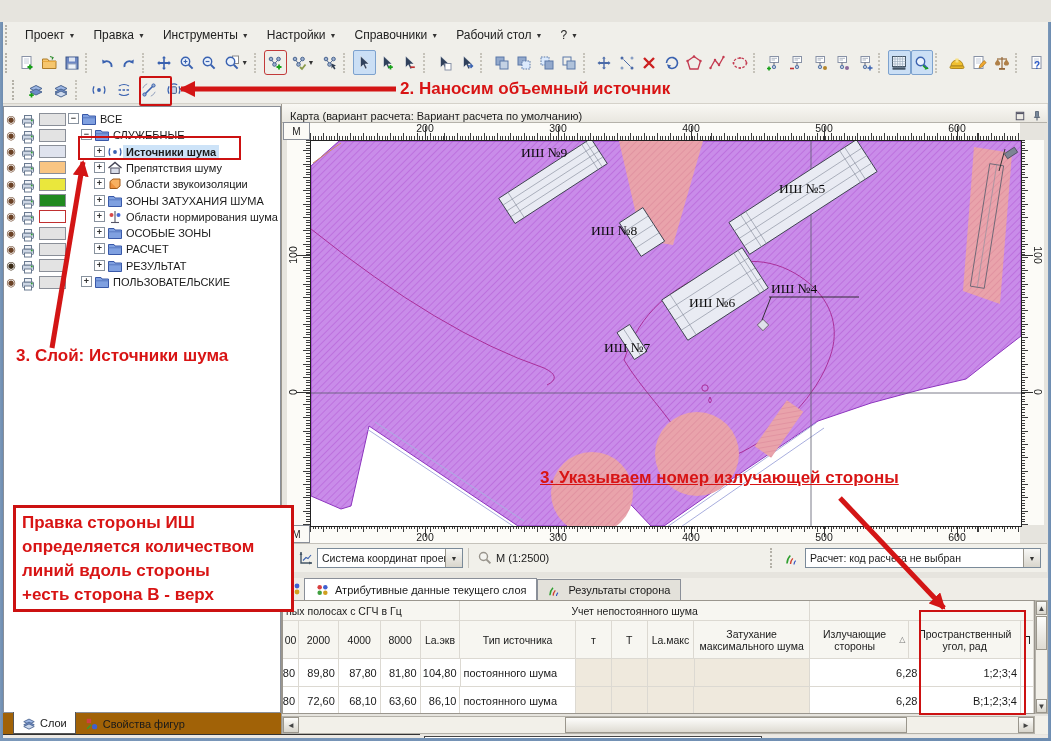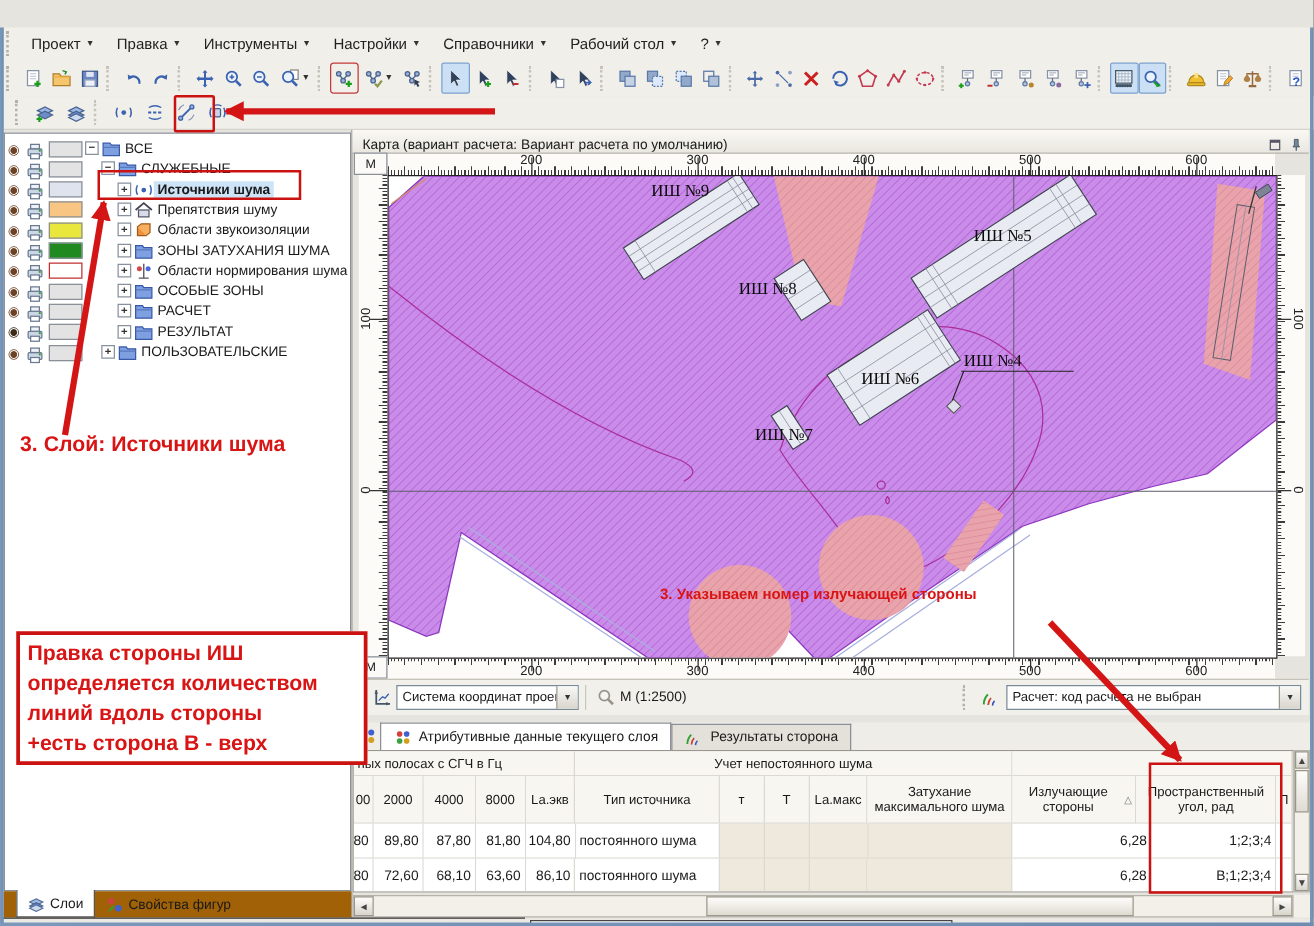--- a/index.html
+++ b/index.html
@@ -1081,22 +1081,23 @@
 
   <div class="bstrip">
     <div style="position:absolute;left:0;top:-1px;width:420px;height:1px;background:#333;"></div>
     <div style="position:absolute;left:424px;top:1px;width:336px;height:8px;background:#fff;border:1px solid #444;"></div>
   </div>
 
   <div class="redbox" style="left:139px;top:76px;width:29px;height:26px;border-radius:2px;"></div>
   <div class="redbox" style="left:78px;top:136px;width:159px;height:20px;"></div>
   <div class="redbox" style="left:919px;top:610px;width:103px;height:101px;"></div>
 
+  <div class="ann" style="left:400px;top:79px;font-size:17px;">2. Наносим объемный источник</div>
   <div class="ann" style="left:16px;top:346px;font-size:17px;">3. Слой: Источники шума</div>
-  <div class="ann" style="left:528px;top:468px;font-size:12px;">3. Указываем номер излучающей стороны</div>
+  <div class="ann" style="left:540px;top:468px;font-size:17px;text-decoration:underline;">3. Указываем номер излучающей стороны</div>
   <div class="notebox">
     <div>Правка стороны ИШ</div>
     <div>определяется количеством</div>
     <div>линий вдоль стороны</div>
     <div>+есть сторона В - верх</div>
   </div>
 
   <svg id="arrowsvg" width="1051" height="741">
     <defs>
       <marker id="arrh" markerUnits="userSpaceOnUse" markerWidth="18" markerHeight="16" refX="14" refY="8" orient="auto">

